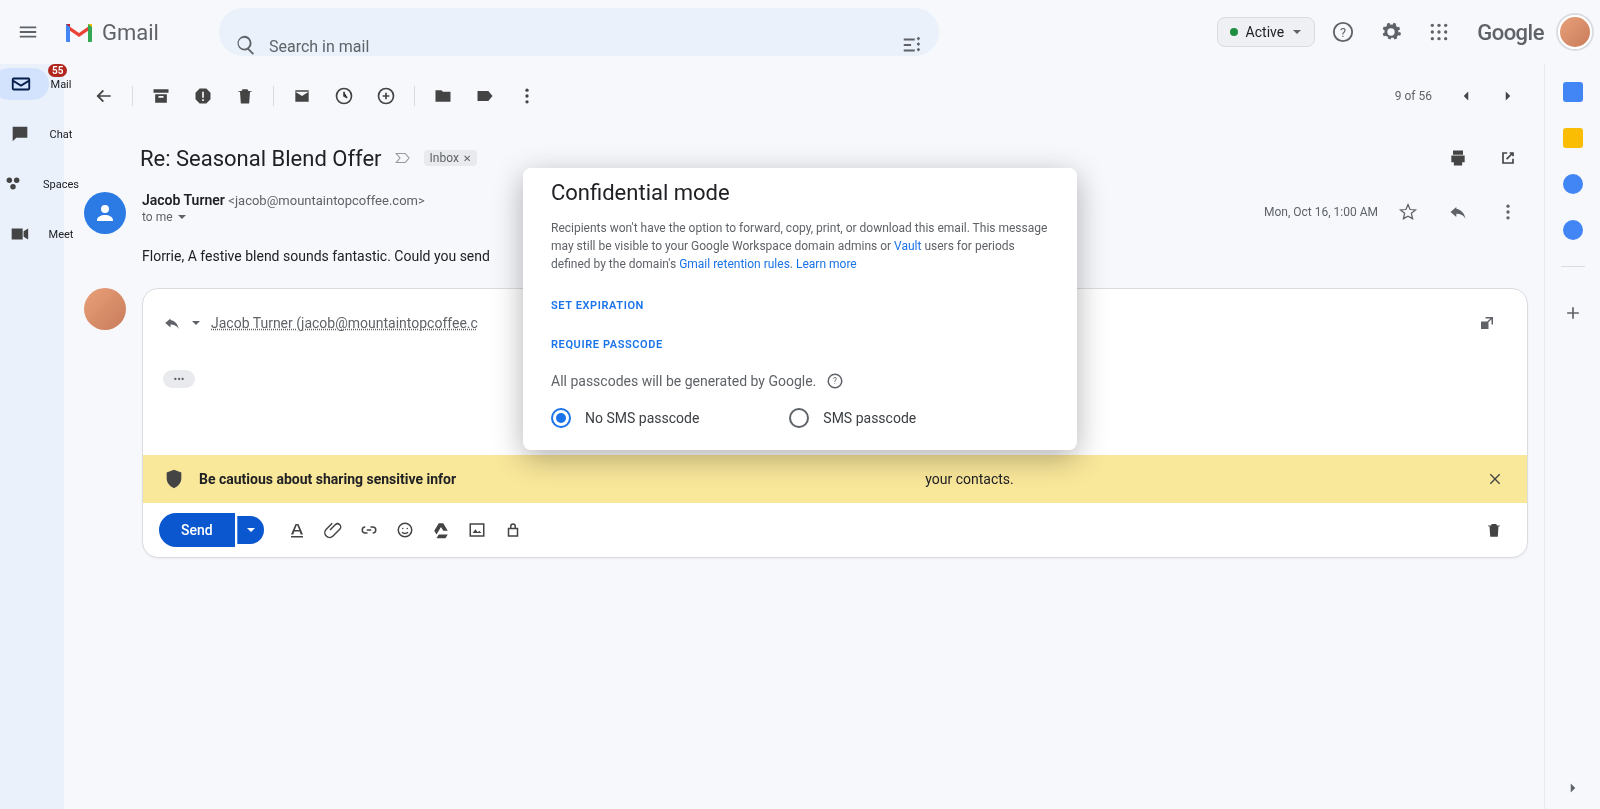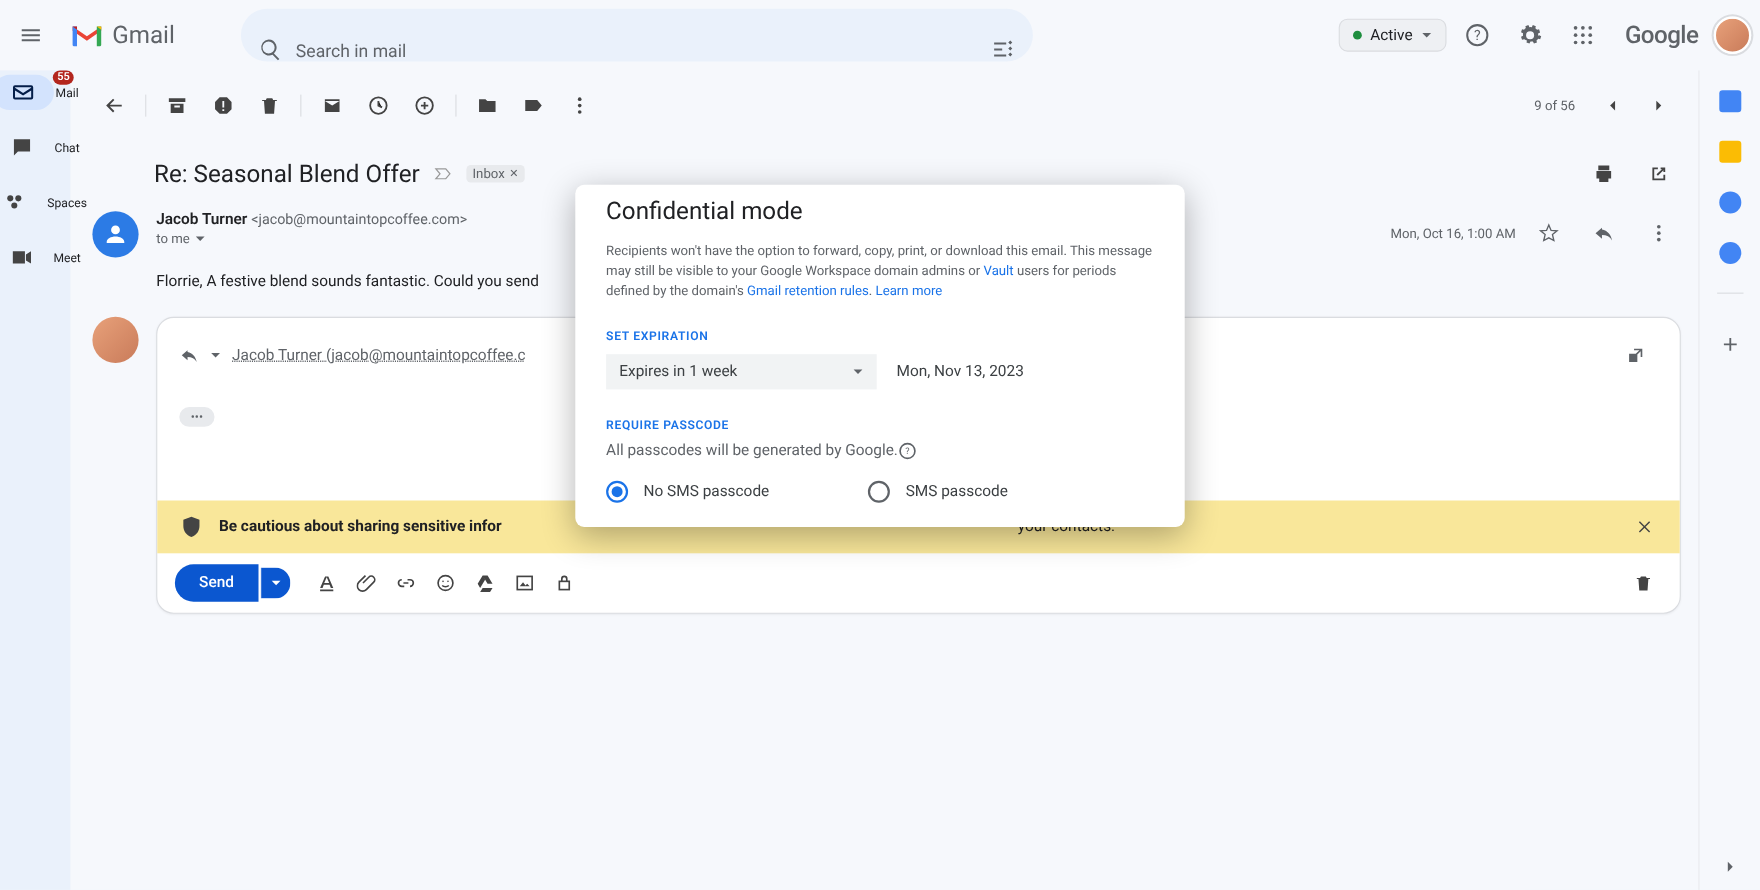--- a/index.html
+++ b/index.html
@@ -62,21 +62,21 @@
 
 .scrim { position: fixed; inset: 0; background: rgba(0,0,0,0); display: flex; align-items: flex-start; justify-content: center; }
 .dialog { margin-top: 168px; width: 554px; background: #fff; border-radius: 8px; box-shadow: 0 8px 30px rgba(0,0,0,0.3); padding: 12px 28px 22px 28px; }
 .dialog h2 { font-size: 22px; font-weight: 400; margin-bottom: 14px; }
 .dialog p.desc { font-size: 12px; color: #5f6368; line-height: 1.5; }
 .dialog a { color: #1a73e8; text-decoration: none; }
 .section-label { font-size: 11px; font-weight: 600; color: #1a73e8; letter-spacing: 0.6px; margin-top: 26px; }
 .exp-row { display: flex; align-items: center; gap: 18px; margin-top: 10px; }
 .exp-select { flex: 0 0 246px; height: 32px; background: #f1f3f4; border: none; border-bottom-left-radius: 0; border-bottom-right-radius: 0; display: flex; align-items: center; justify-content: space-between; padding: 0 12px; font-size: 14px; color: #3c4043; cursor: pointer; }
 .exp-date { font-size: 14px; color: #3c4043; }
-.passcode-note { font-size: 14px; color: #5f6368; margin-top: 8px; display: flex; align-items: center; gap: 0; text-align: right; }
+.passcode-note { font-size: 14px; color: #5f6368; margin-top: 21px; display: flex; align-items: center; gap: 10px; text-align: right; }
 .radio-row { display: flex; gap: 90px; margin-top: 18px; }
 .radio-opt { display: flex; align-items: center; gap: 14px; font-size: 14px; color: #3c4043; cursor: pointer; }
 .radio { width: 20px; height: 20px; border-radius: 50%; border: 2px solid #5f6368; display:flex; align-items:center; justify-content:center;}
 .radio.checked { border-color: #1a73e8; }
 .radio.checked::after { content:''; width:10px; height:10px; background:#1a73e8; border-radius:50%; }
 .dialog-actions { display: flex; justify-content: flex-end; gap: 10px; margin-top: 34px; }
 .btn-flat { background: none; border: none; font-size: 14px; font-weight: 500; color: #1a73e8; padding: 10px 14px; border-radius: 4px; cursor: pointer; }
 .btn-primary { background: #1a73e8; color: #fff; border: none; font-size: 14px; font-weight: 500; padding: 10px 26px; border-radius: 20px; cursor: pointer; }
 svg { display: block; }
 .subject-icons { margin-left: auto; display: flex; gap: 10px; }
@@ -452,29 +452,20 @@
   </div>
 </div>
 
 <div class="scrim">
   <div class="dialog">
     <h2>Confidential mode</h2>
     <p class="desc">
       <span>Recipients won't have the option to forward, copy, print, or download this email. This message may still be visible to your Google Workspace domain admins or </span><a href="#">Vault</a><span> users for periods defined by the domain's </span><a href="#">Gmail retention rules</a><span>. </span><a href="#">Learn more</a>
     </p>
     <div class="section-label">SET EXPIRATION</div>
-    <div class="exp-row">
-      <div class="exp-select">
-        <span>Expires in 1 week</span>
-        <svg width="10" height="10" viewBox="0 0 10 10">
-            <path fill="#5f6368" d="M1 3l4 4 4-4z"></path>
-          </svg>
-      </div>
-      <span class="exp-date">Mon, Nov 13, 2023</span>
-    </div>
     <div class="section-label">REQUIRE PASSCODE</div>
     <div class="passcode-note">
       <span>All passcodes will be generated by Google.</span>
       <svg width="18" height="18" viewBox="0 0 24 24">
           <circle cx="12" cy="12" r="9" fill="none" stroke="#5f6368" stroke-width="2"></circle>
           <text x="12" y="16" text-anchor="middle" font-size="11" fill="#5f6368">?</text>
         </svg>
     </div>
     <div class="radio-row">
       <label class="radio-opt">

